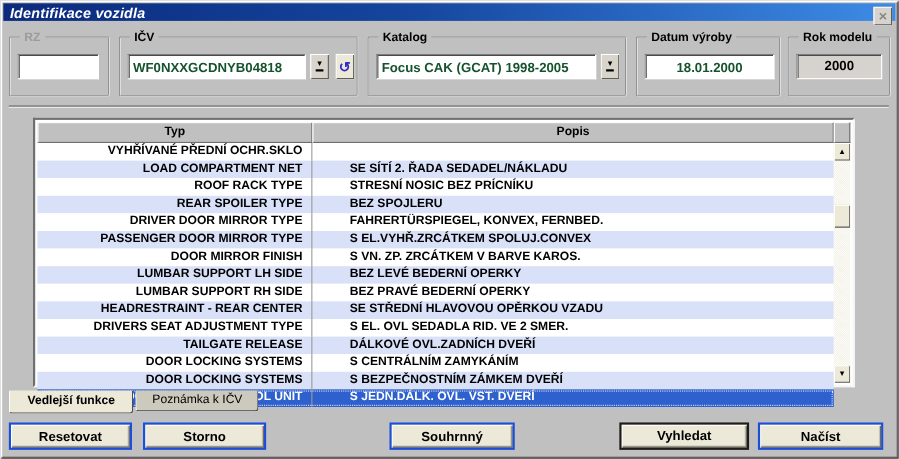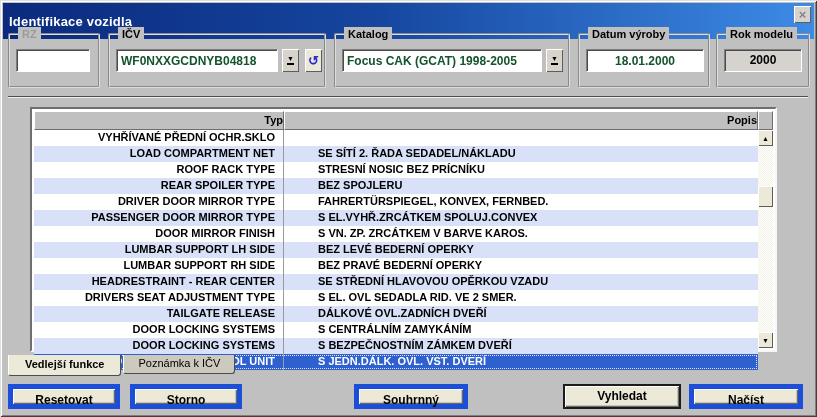--- a/index.html
+++ b/index.html
@@ -11,23 +11,23 @@
     overflow: hidden;
   }
   .window {
     position: absolute; left: 0; top: 0; width: 817px; height: 417px;
     background: #c0c0c0;
     box-shadow: inset 1px 1px 0 #dfdfdf, inset -1px -1px 0 #404040,
                 inset 2px 2px 0 #ffffff, inset -2px -2px 0 #808080;
   }
   
   .titlebar {
-    position: absolute; left: 3px; top: 3px; width: 811px; height: 36px;
+    position: absolute; left: 3px; top: 3px; width: 811px; height: 16px;
     background: linear-gradient(to right, #0b2a7d 0%, #15459e 45%, #3d8be6 100%);
-    display: flex; align-items: center;
+    display: flex; align-items: center; font-style: italic;
   }
   .title {
     color: #ffffff; font-weight: bold; font-size: 13px; padding-left: 6px;
     letter-spacing: 0.2px;
   }
   .close-btn {
     position: absolute; right: 3px; top: 3px; width: 17px; height: 17px;
     background: #d6d3ce;
     box-shadow: inset 1px 1px 0 #ffffff, inset -1px -1px 0 #5f5d58;
     display: flex; align-items: center; justify-content: center;
@@ -91,21 +91,21 @@
   
   .grid {
     position: absolute; left: 30px; top: 107px; width: 747px; height: 245px;
     background: #ffffff;
     border: 2px solid; border-color: #6f6f6f #f6f6f6 #f6f6f6 #6f6f6f;
   }
   .ghead { position: absolute; left: 2px; right: 2px; top: 2px; height: 19px; display: flex; }
   .hcell {
     background: #c0c0c0;
     border: 1px solid; border-color: #ffffff #6e6e6e #6e6e6e #ffffff;
-    font-size: 11px; font-weight: bold; text-align: right; line-height: 16px;
+    font-size: 11px; font-weight: bold; text-align: center; line-height: 16px;
     color: #000;
   }
   .hcell.c1 { width: 250px; }
   .hcell.c2 { flex: 1; }
   .hcell.stub { width: 15px; }
   .gbody { position: absolute; left: 2px; right: 17px; top: 21px; bottom: 2px; }
   .trow { height: 16px; display: flex; background: #ffffff; gap: 27px; }
   .trow.alt { background: #d9e1f8; }
   .trow.sel { background: #2e60ce; outline: 1px dotted #dce6ff; outline-offset: -2px; }
   .trow.sel .cell { color: #ffffff; }
@@ -150,21 +150,21 @@
     margin-right: 2px; white-space: nowrap;
   }
   .tab.active {
     background: #ece9d8; font-weight: bold; height: 21px; line-height: 19px;
     padding: 0 16px;
   }
   
   .btn {
     position: absolute; top: 384px; height: 25px;
     background: #ece9d8;
-    border: 5px solid #1d4ed8;
+    border: 2px solid #1d4ed8;
     box-shadow: inset 1px 1px 0 #ffffff, inset -1px -1px 0 #6d6a5e, inset -2px -2px 0 #c6c3b6;
     font-size: 12px; font-weight: bold; color: #000; text-align: center;
     line-height: 23px;
   }
   .btn.default { border: 2px solid #1c1c1c; line-height: 21px; }
   .b-reset   { left: 8px;   width: 112px; }
   .b-storno  { left: 130px; width: 112px; }
   .b-souhrn  { left: 354px; width: 114px; }
   .b-vyhled  { left: 563px; width: 118px; }
   .b-nacist  { left: 689px; width: 114px; }

